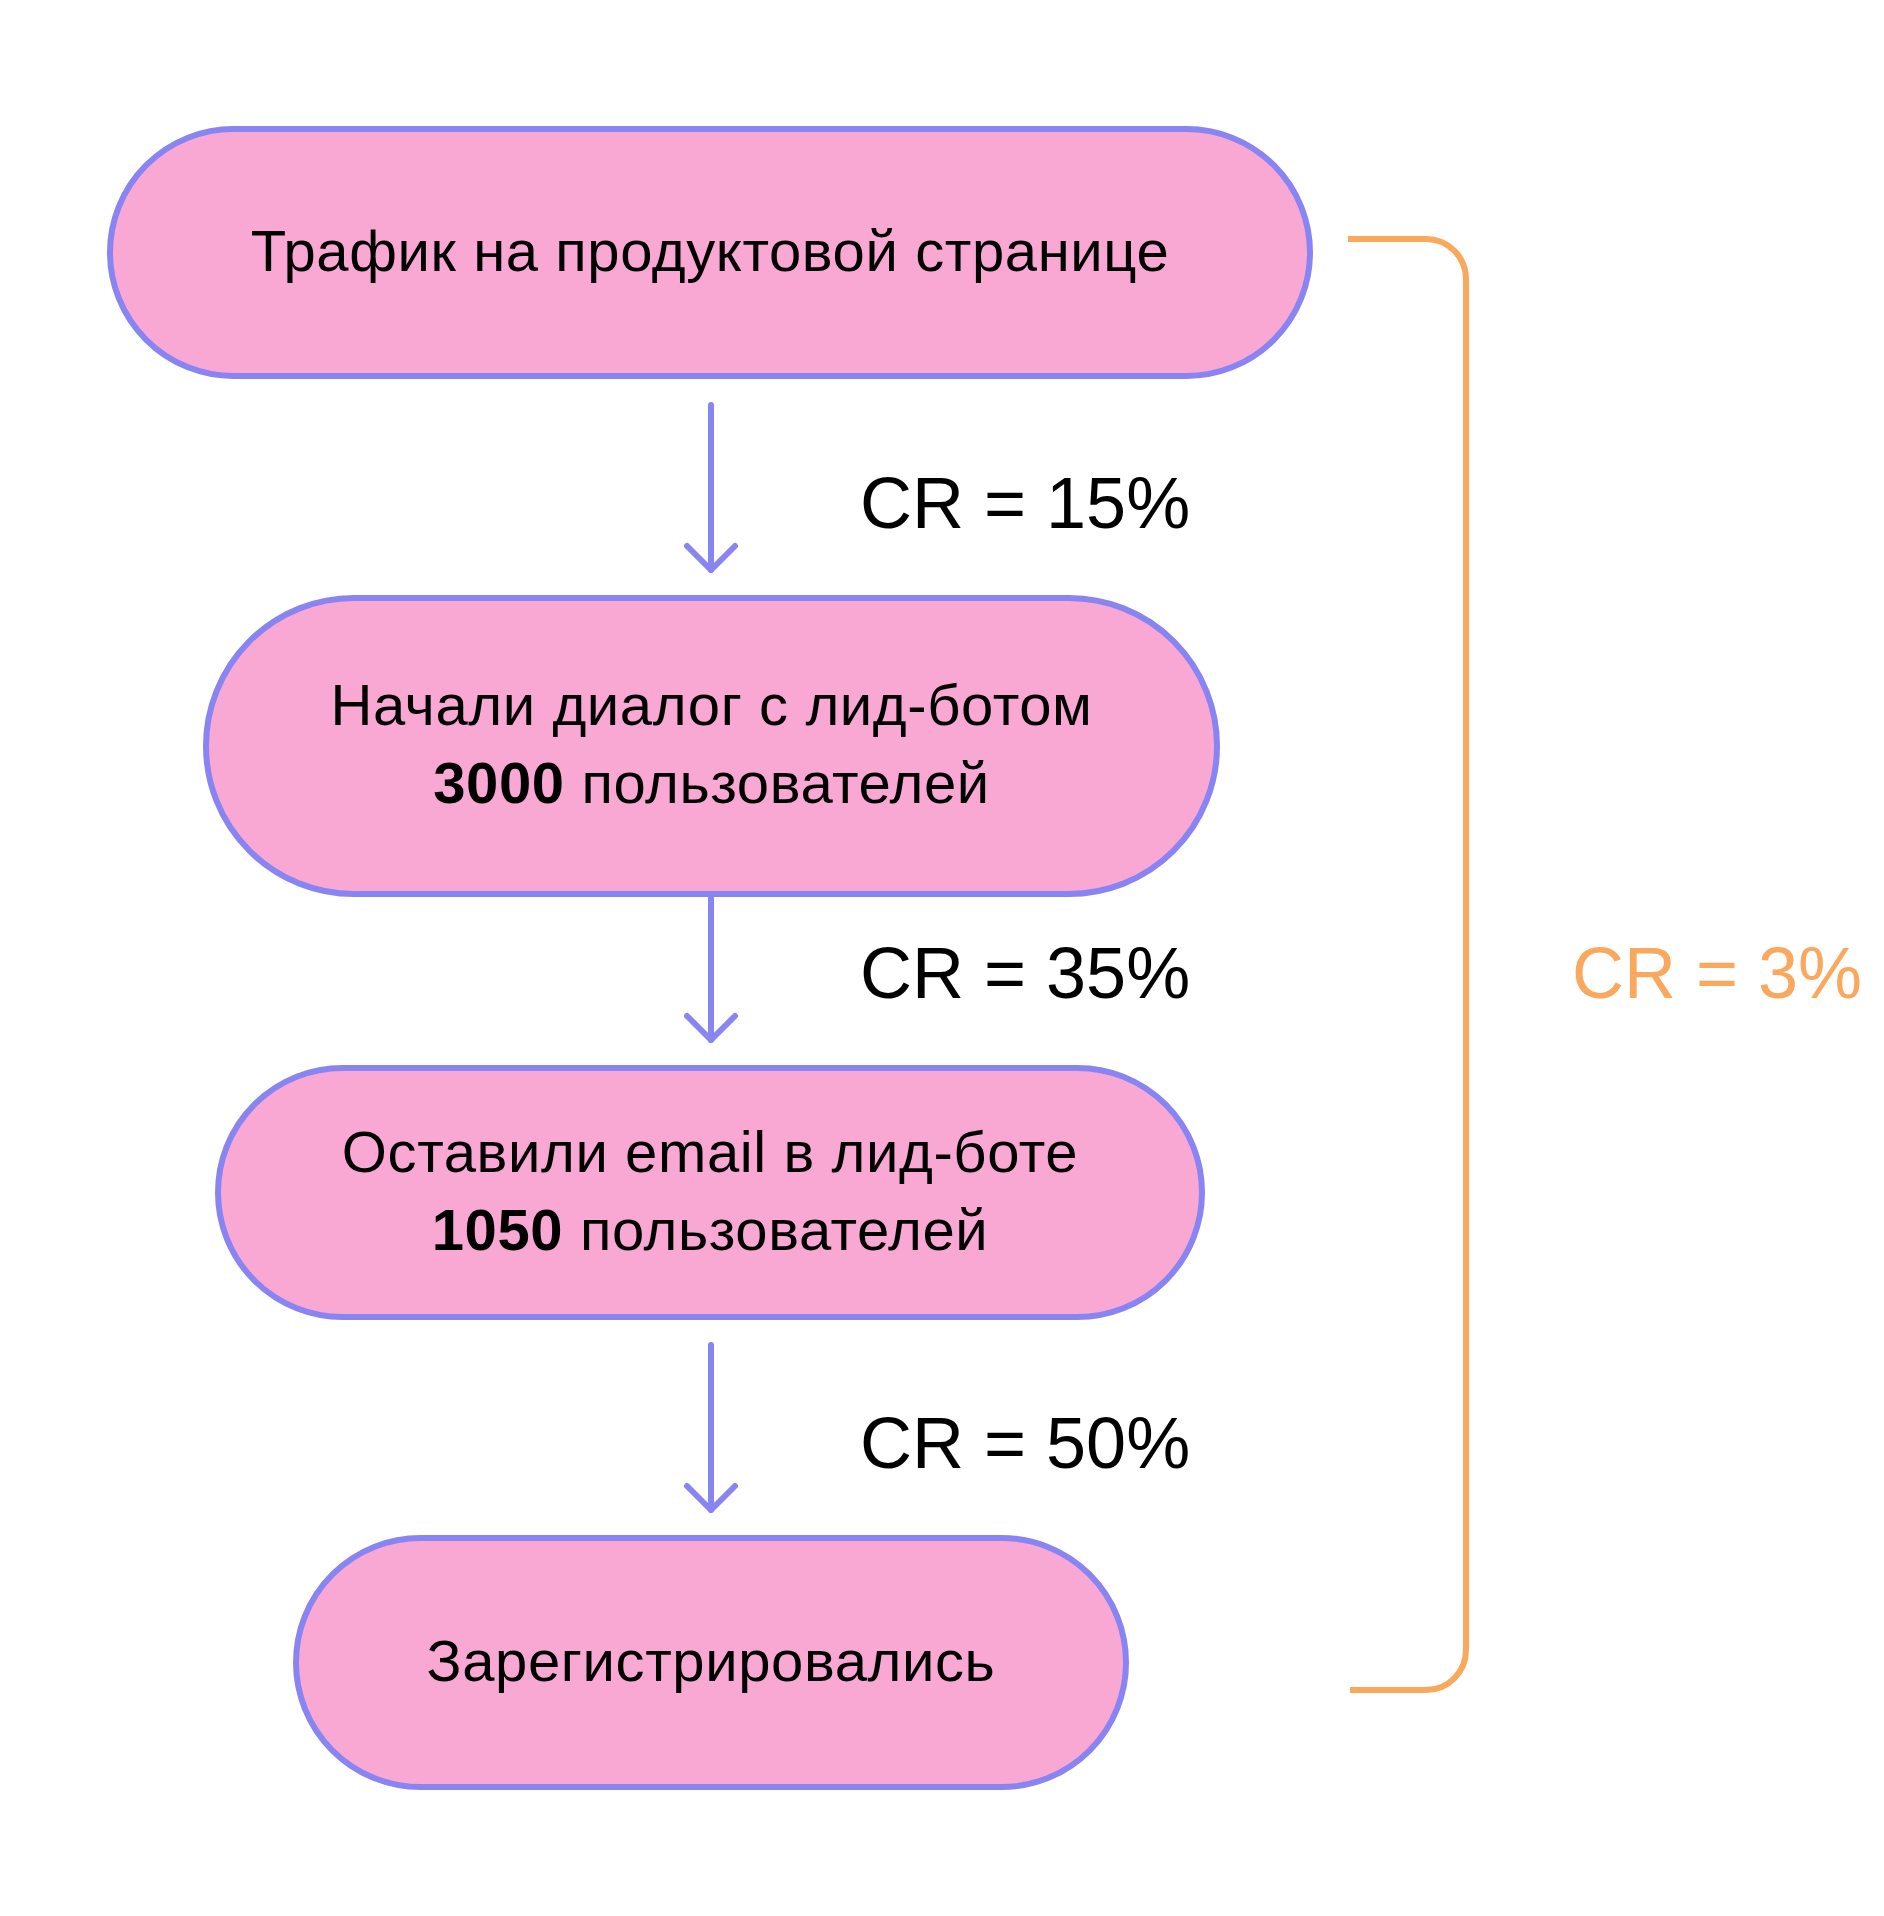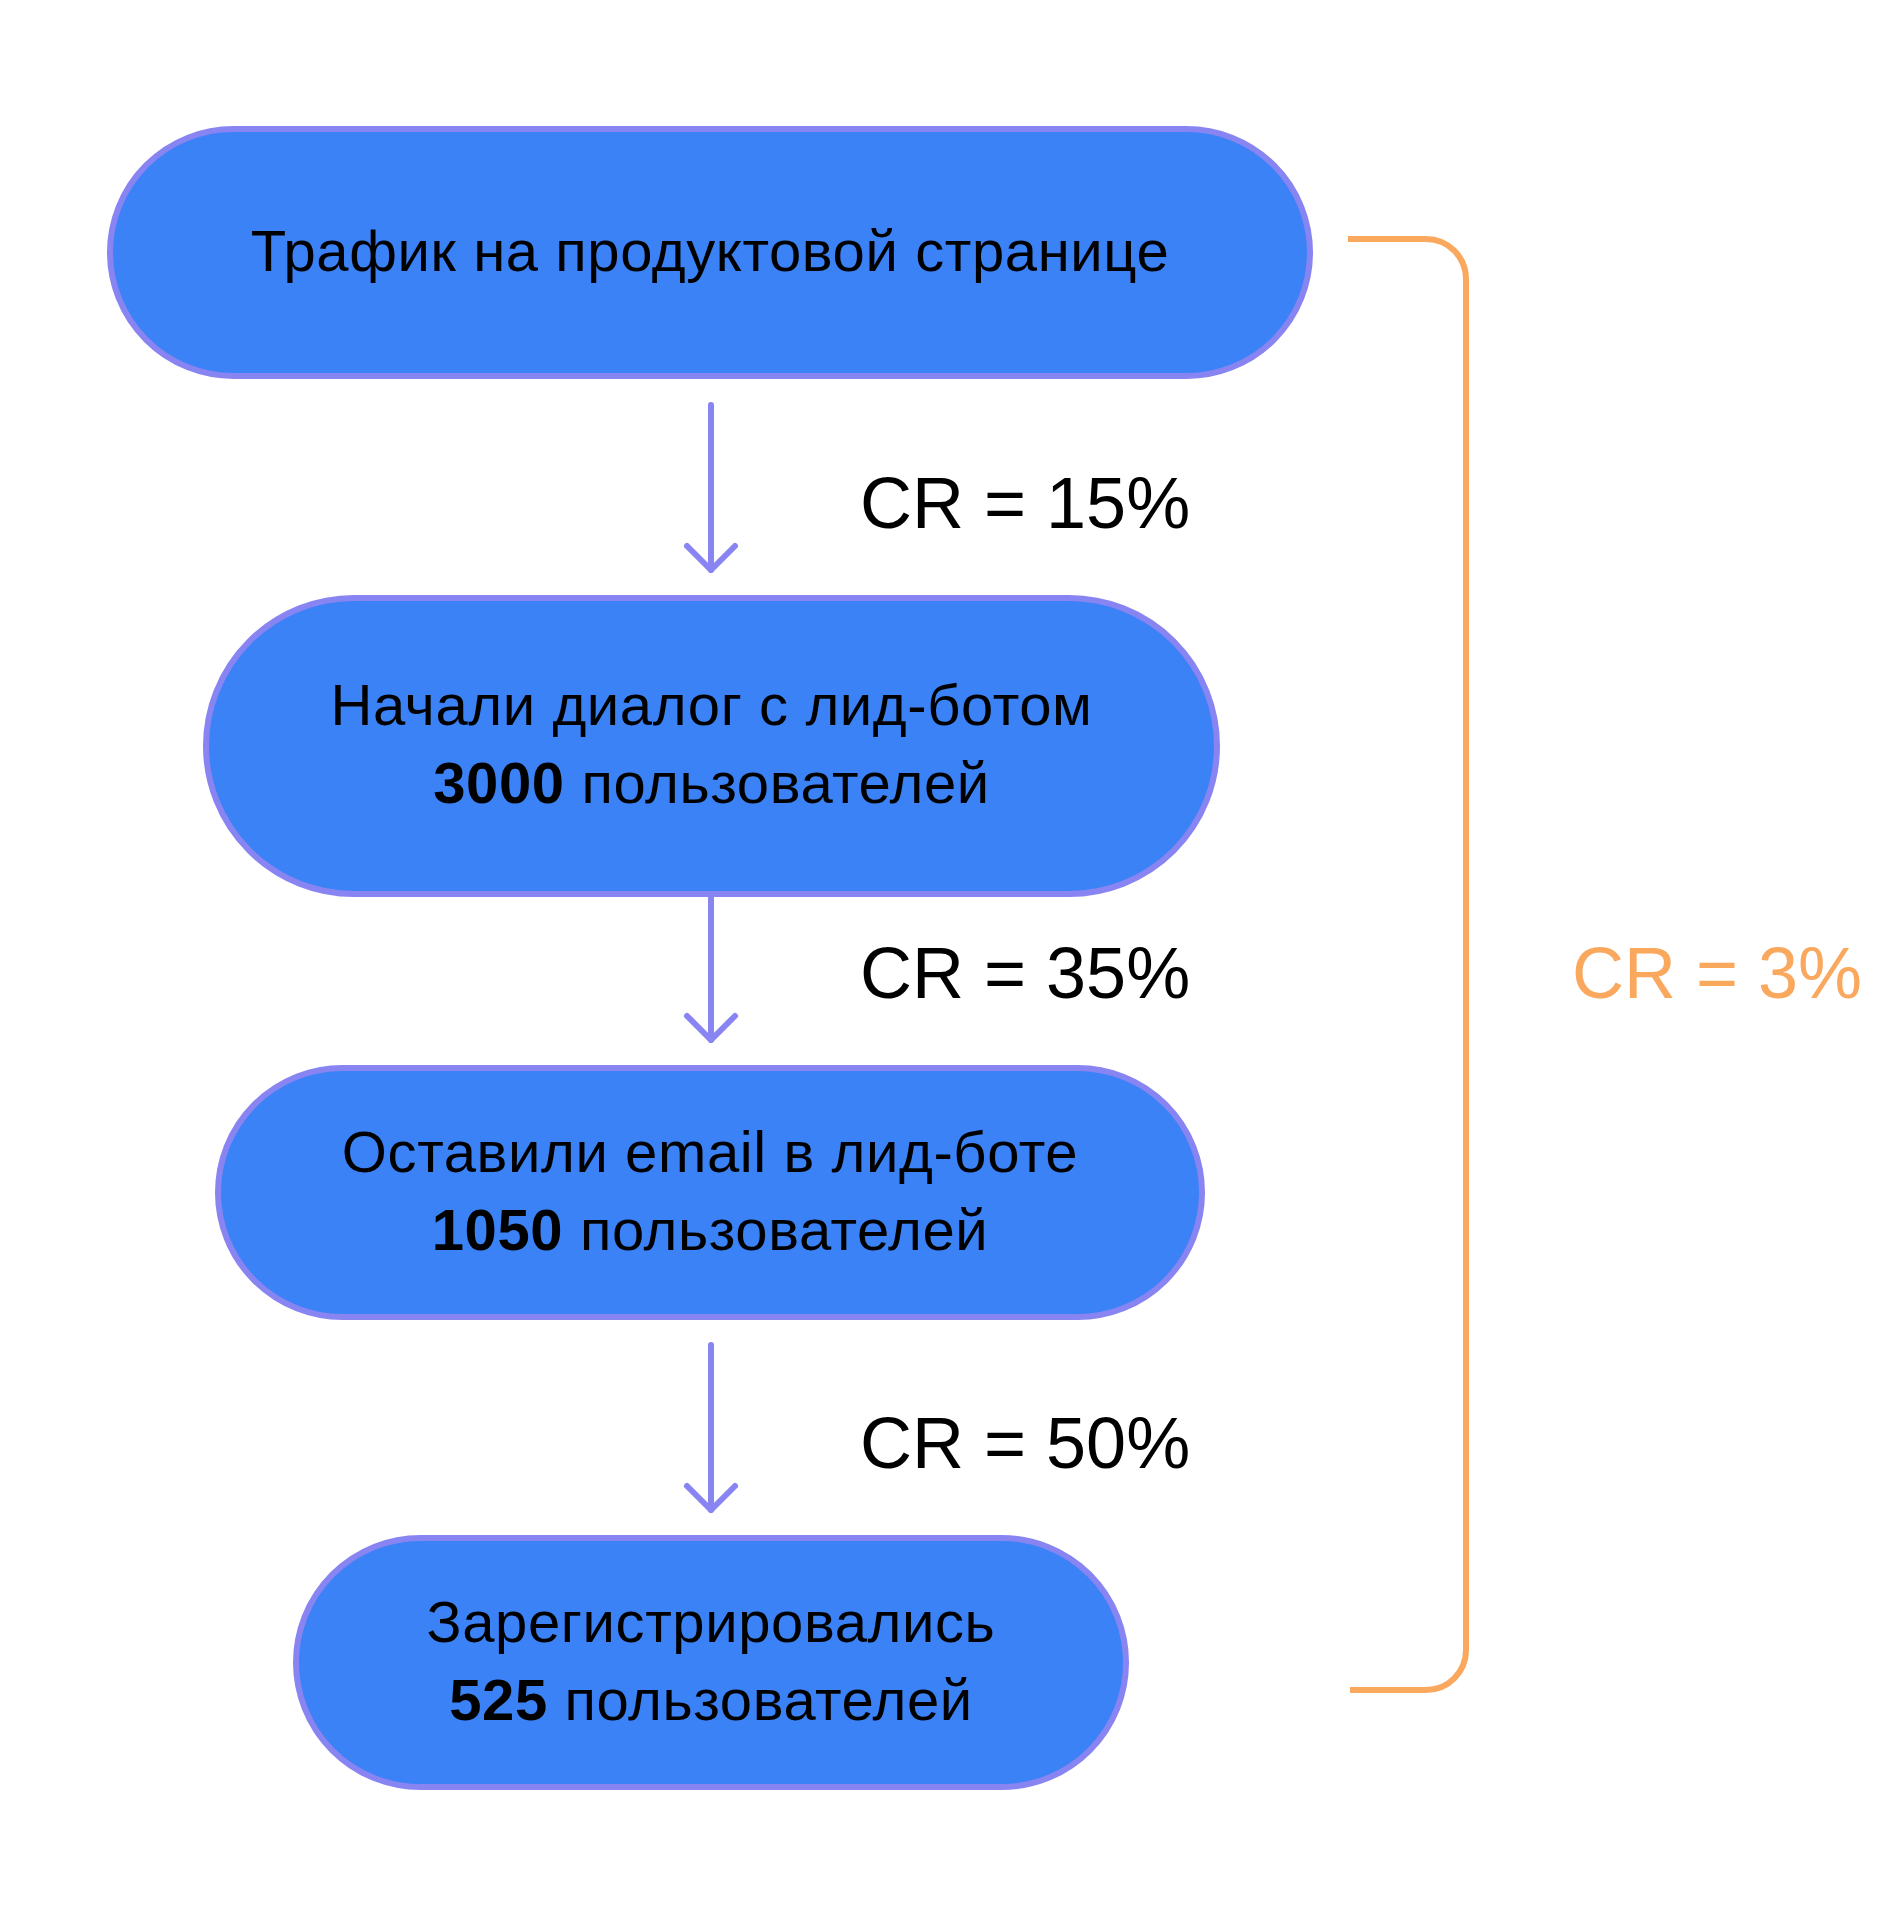--- a/index.html
+++ b/index.html
@@ -1,21 +1,21 @@
 <!DOCTYPE html>
 <html><head>
 <meta charset="utf-8">
 <style>
   html, body { margin: 0; padding: 0; background: #ffffff; }
   body { width: 1884px; height: 1916px; position: relative; overflow: hidden;
          font-family: "Liberation Sans", "DejaVu Sans", sans-serif; color: #000; }
   .stage { position: absolute; left: 0; top: 0; width: 1884px; height: 1916px; }
   .lines { position: absolute; left: 0; top: 0; }
   .box { position: absolute; box-sizing: border-box; border: 6px solid #8884F2;
-         border-radius: 200px; background: #3b82f6;
+         border-radius: 200px; background: #f9a8d4;
          display: flex; flex-direction: column; align-items: center; justify-content: center; }
   .box .l1, .box .l2 { font-size: 58px; line-height: 78px; white-space: nowrap; letter-spacing: 0.6px; }
   .box .l1 { margin-top: -4px; }
   .box .num { font-weight: bold; }
   .cr { position: absolute; font-size: 72px; font-weight: normal; white-space: nowrap; line-height: 1; }
   .cr-total { color: #F9A85E; margin-left: 20px; }
 </style>
 </head>
 <body>
 
@@ -54,24 +54,20 @@
   <div class="box" style="left:215px; top:1065px; width:990px; height:255px;">
     <div class="l1">Оставили email в лид-боте</div>
     <div class="l2">
       <span class="num">1050</span>
       <span>пользователей</span>
     </div>
   </div>
 
   <div class="box" style="left:293px; top:1535px; width:836px; height:255px;">
     <div class="l1">Зарегистрировались</div>
-    <div class="l2">
-      <span class="num">525</span>
-      <span>пользователей</span>
-    </div>
   </div>
 
   <div class="cr" style="left:860px; top:467px;">CR = 15%</div>
   <div class="cr" style="left:860px; top:937px;text-align:right;">CR = 35%</div>
   <div class="cr" style="left:860px; top:1407px;">CR = 50%</div>
 
   <div class="cr cr-total" style="left:1552px; top:937px;">CR = 3%</div>
 
 </div>
 

